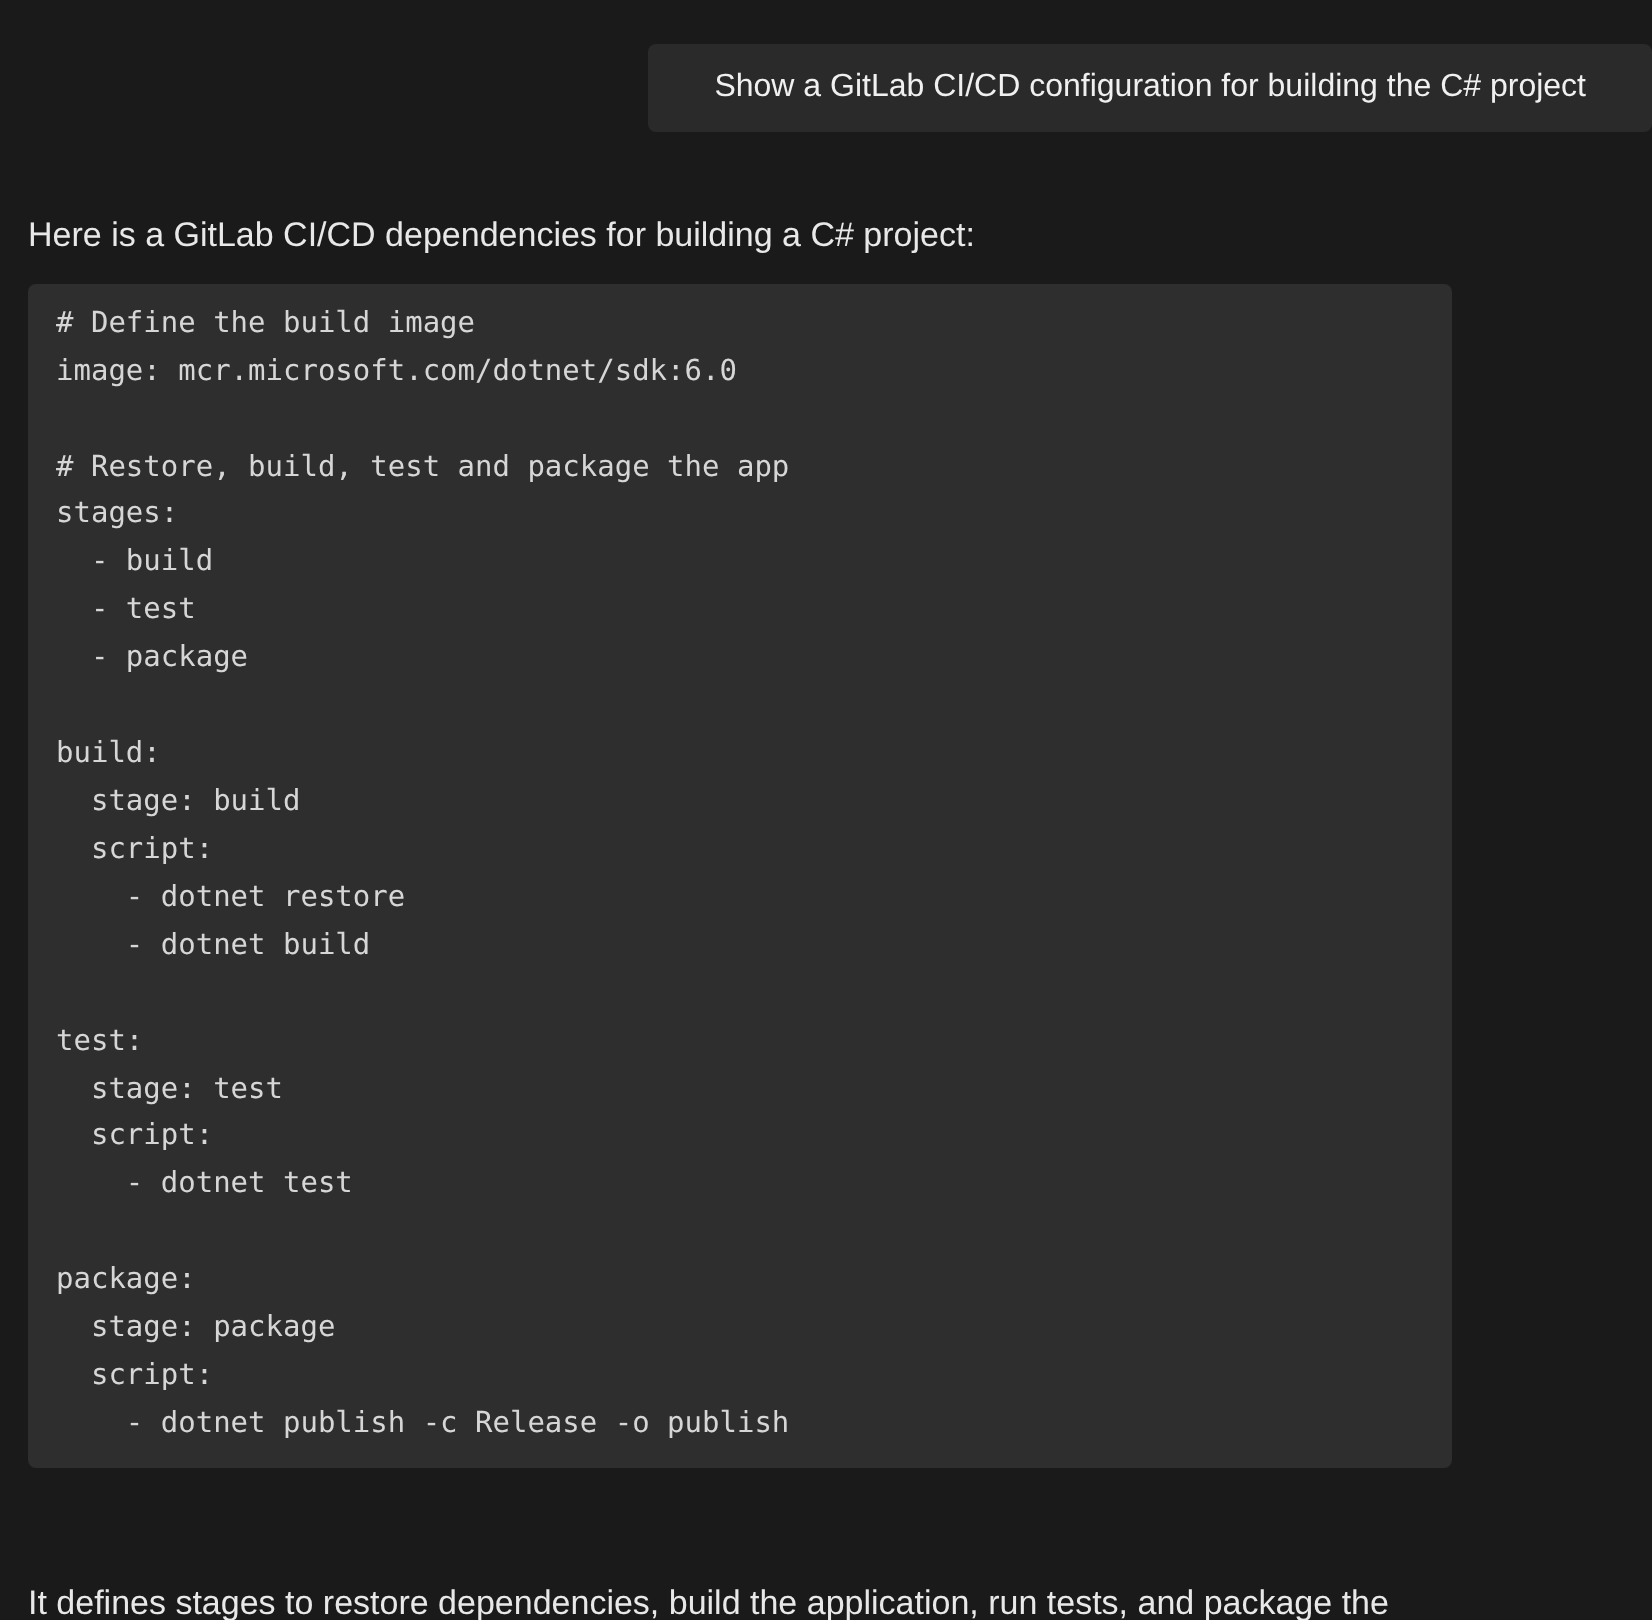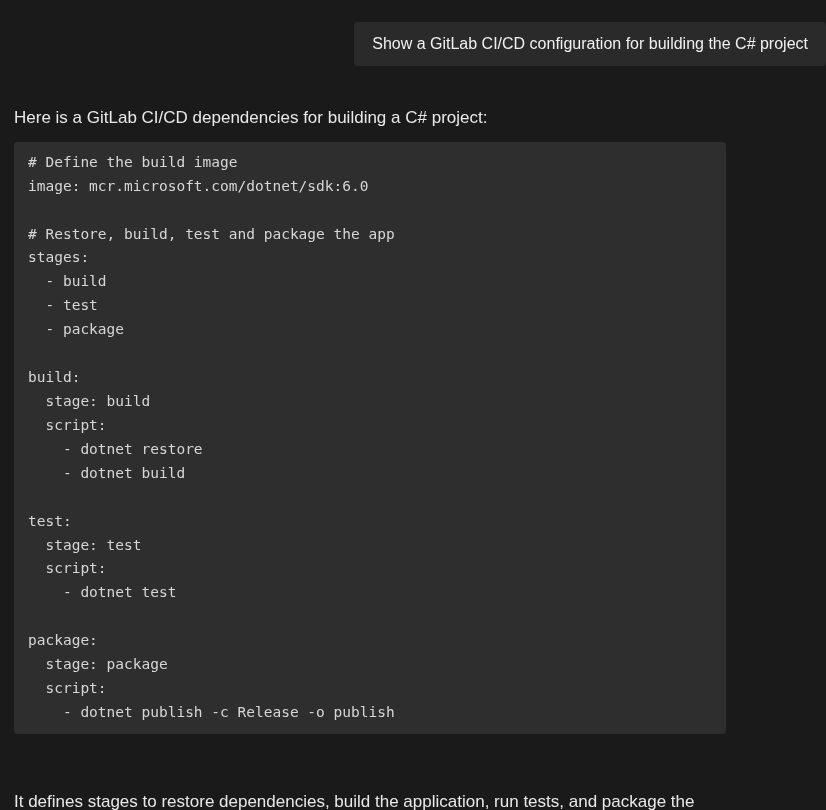--- a/index.html
+++ b/index.html
@@ -17,21 +17,21 @@
     }
     .chat-container {
       display: flex;
       flex-direction: column;
       padding-top: 18px;
     }
     .user-message {
       align-self: flex-end;
       background-color: #2a2a2a;
       color: #f0f0f0;
-      padding: 13px 18px;
+      padding: 13px 33px;
       border-radius: 4px;
       font-size: 16px;
       margin-right: 0;
       margin-left: auto;
       max-width: 520px;
       margin-bottom: 40px;
       margin-top: 4px;
     }
     .assistant-message {
       padding: 0 14px;

